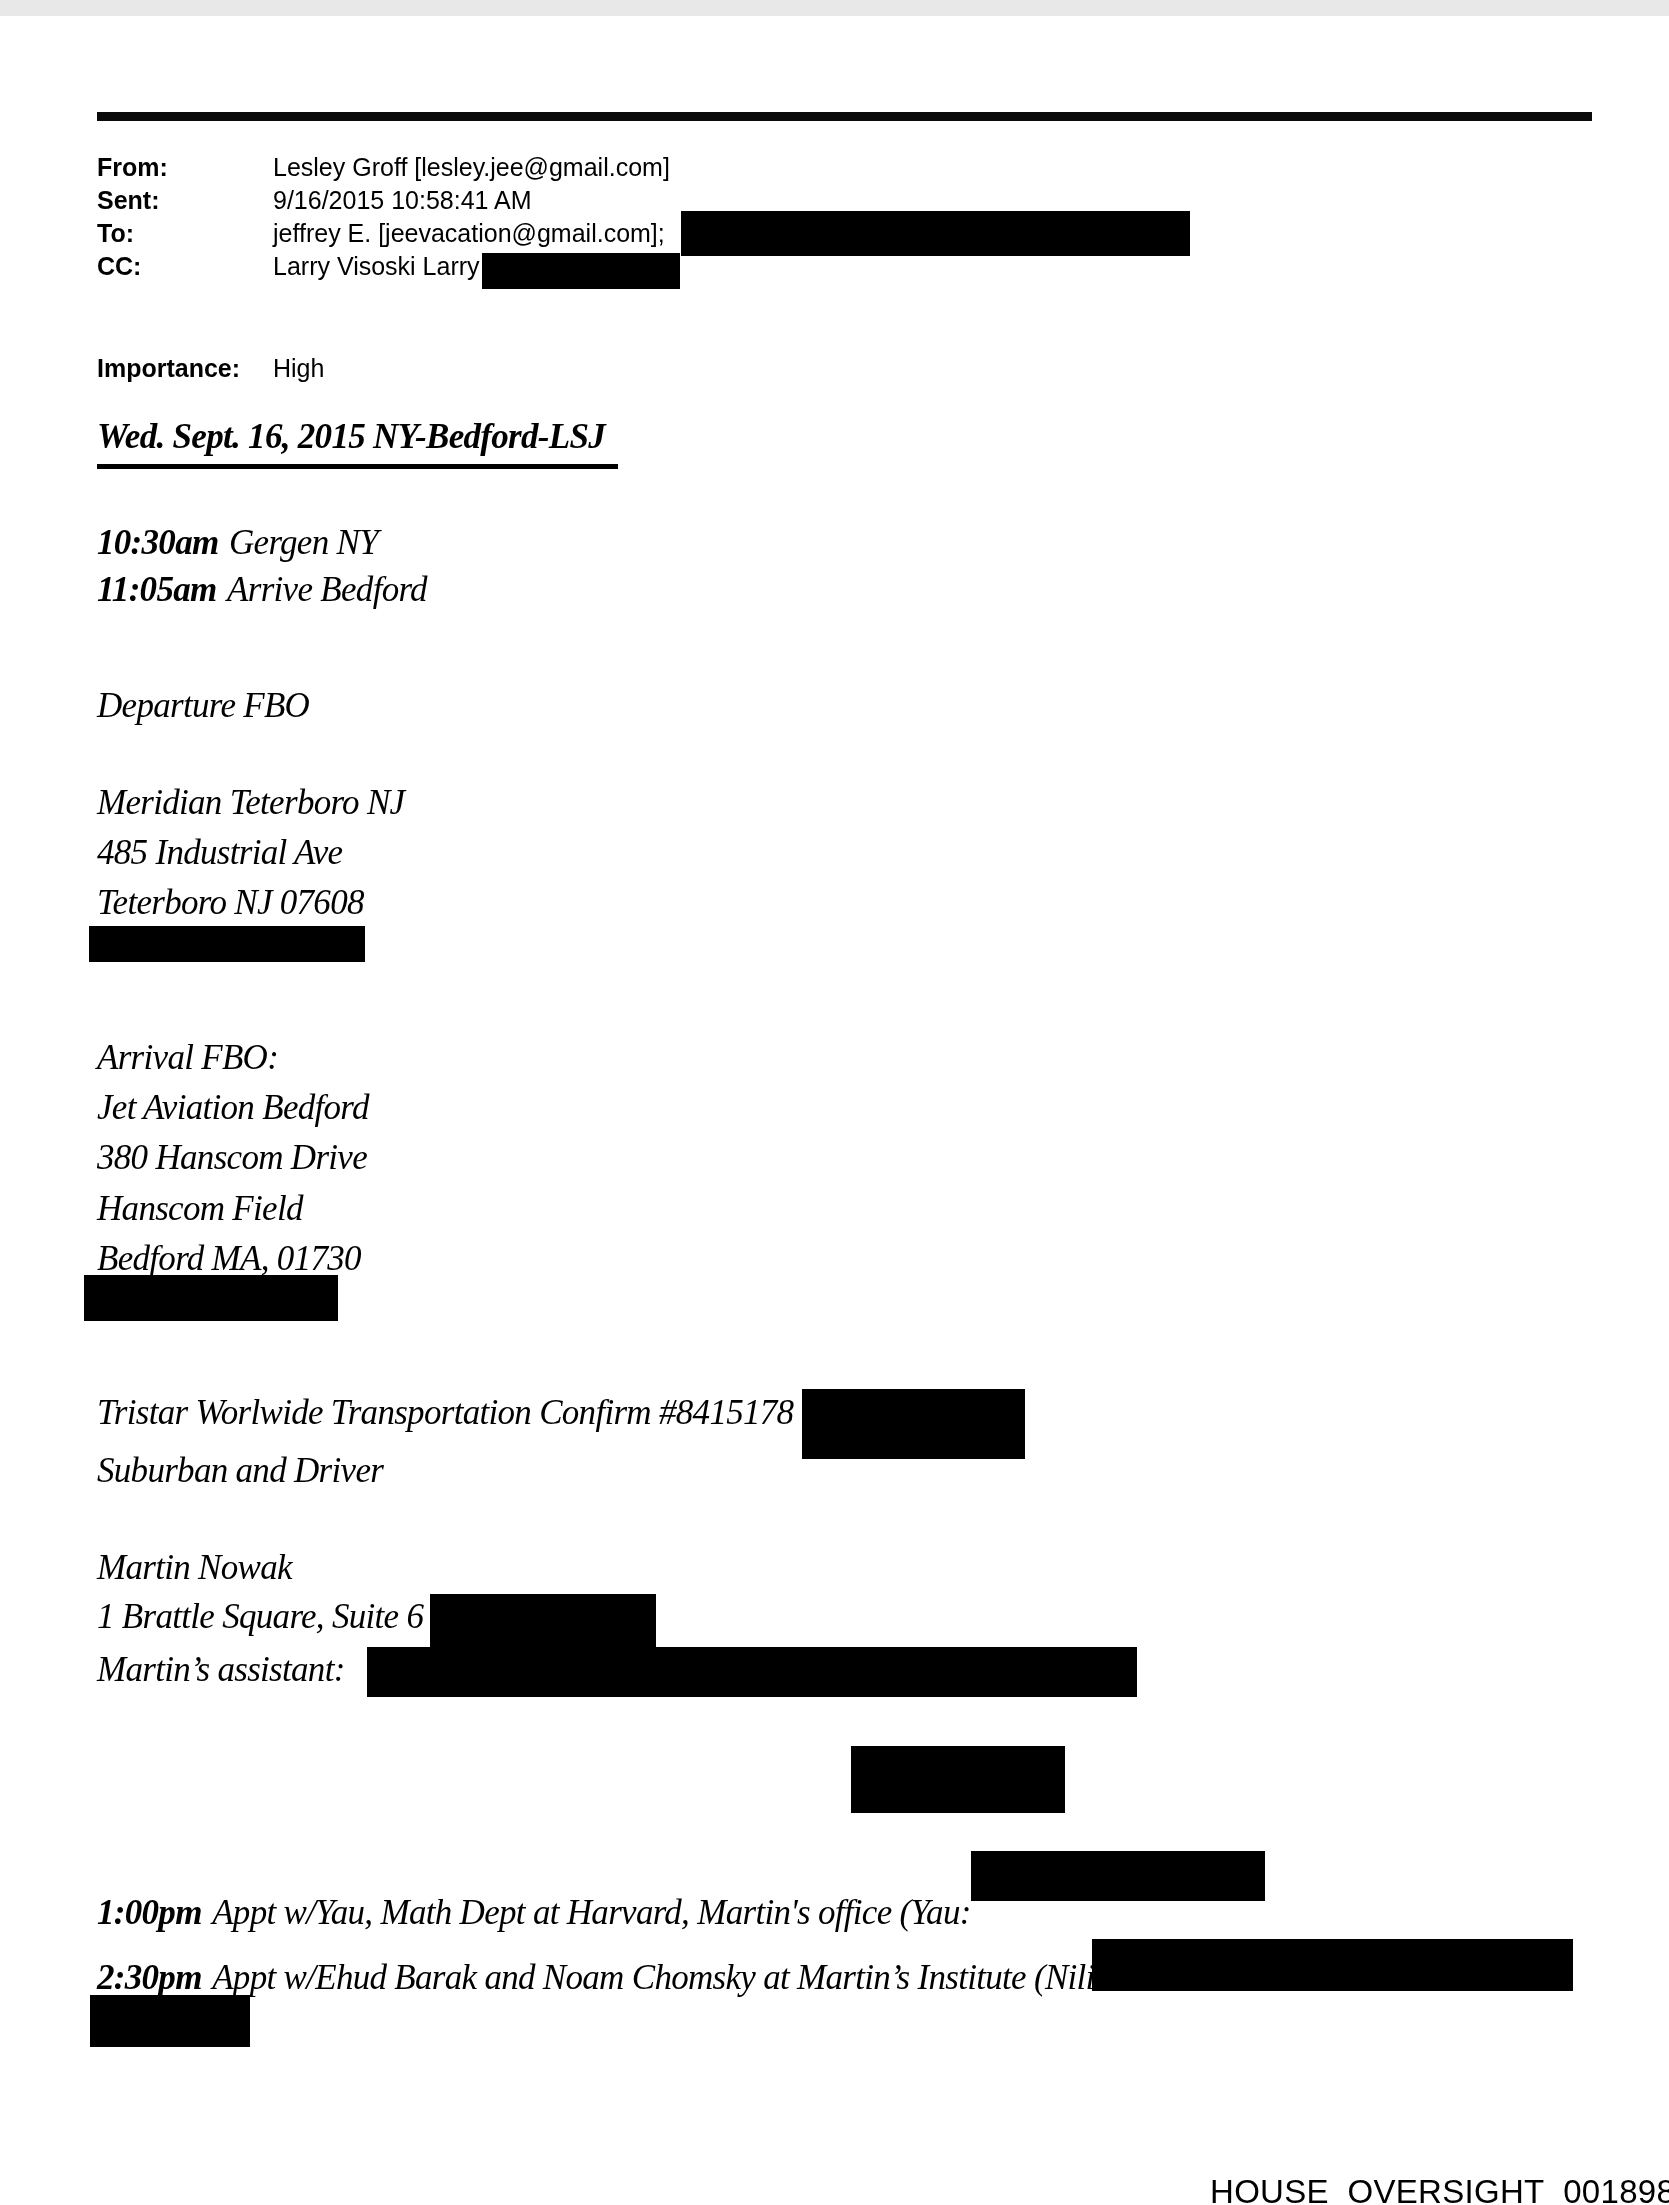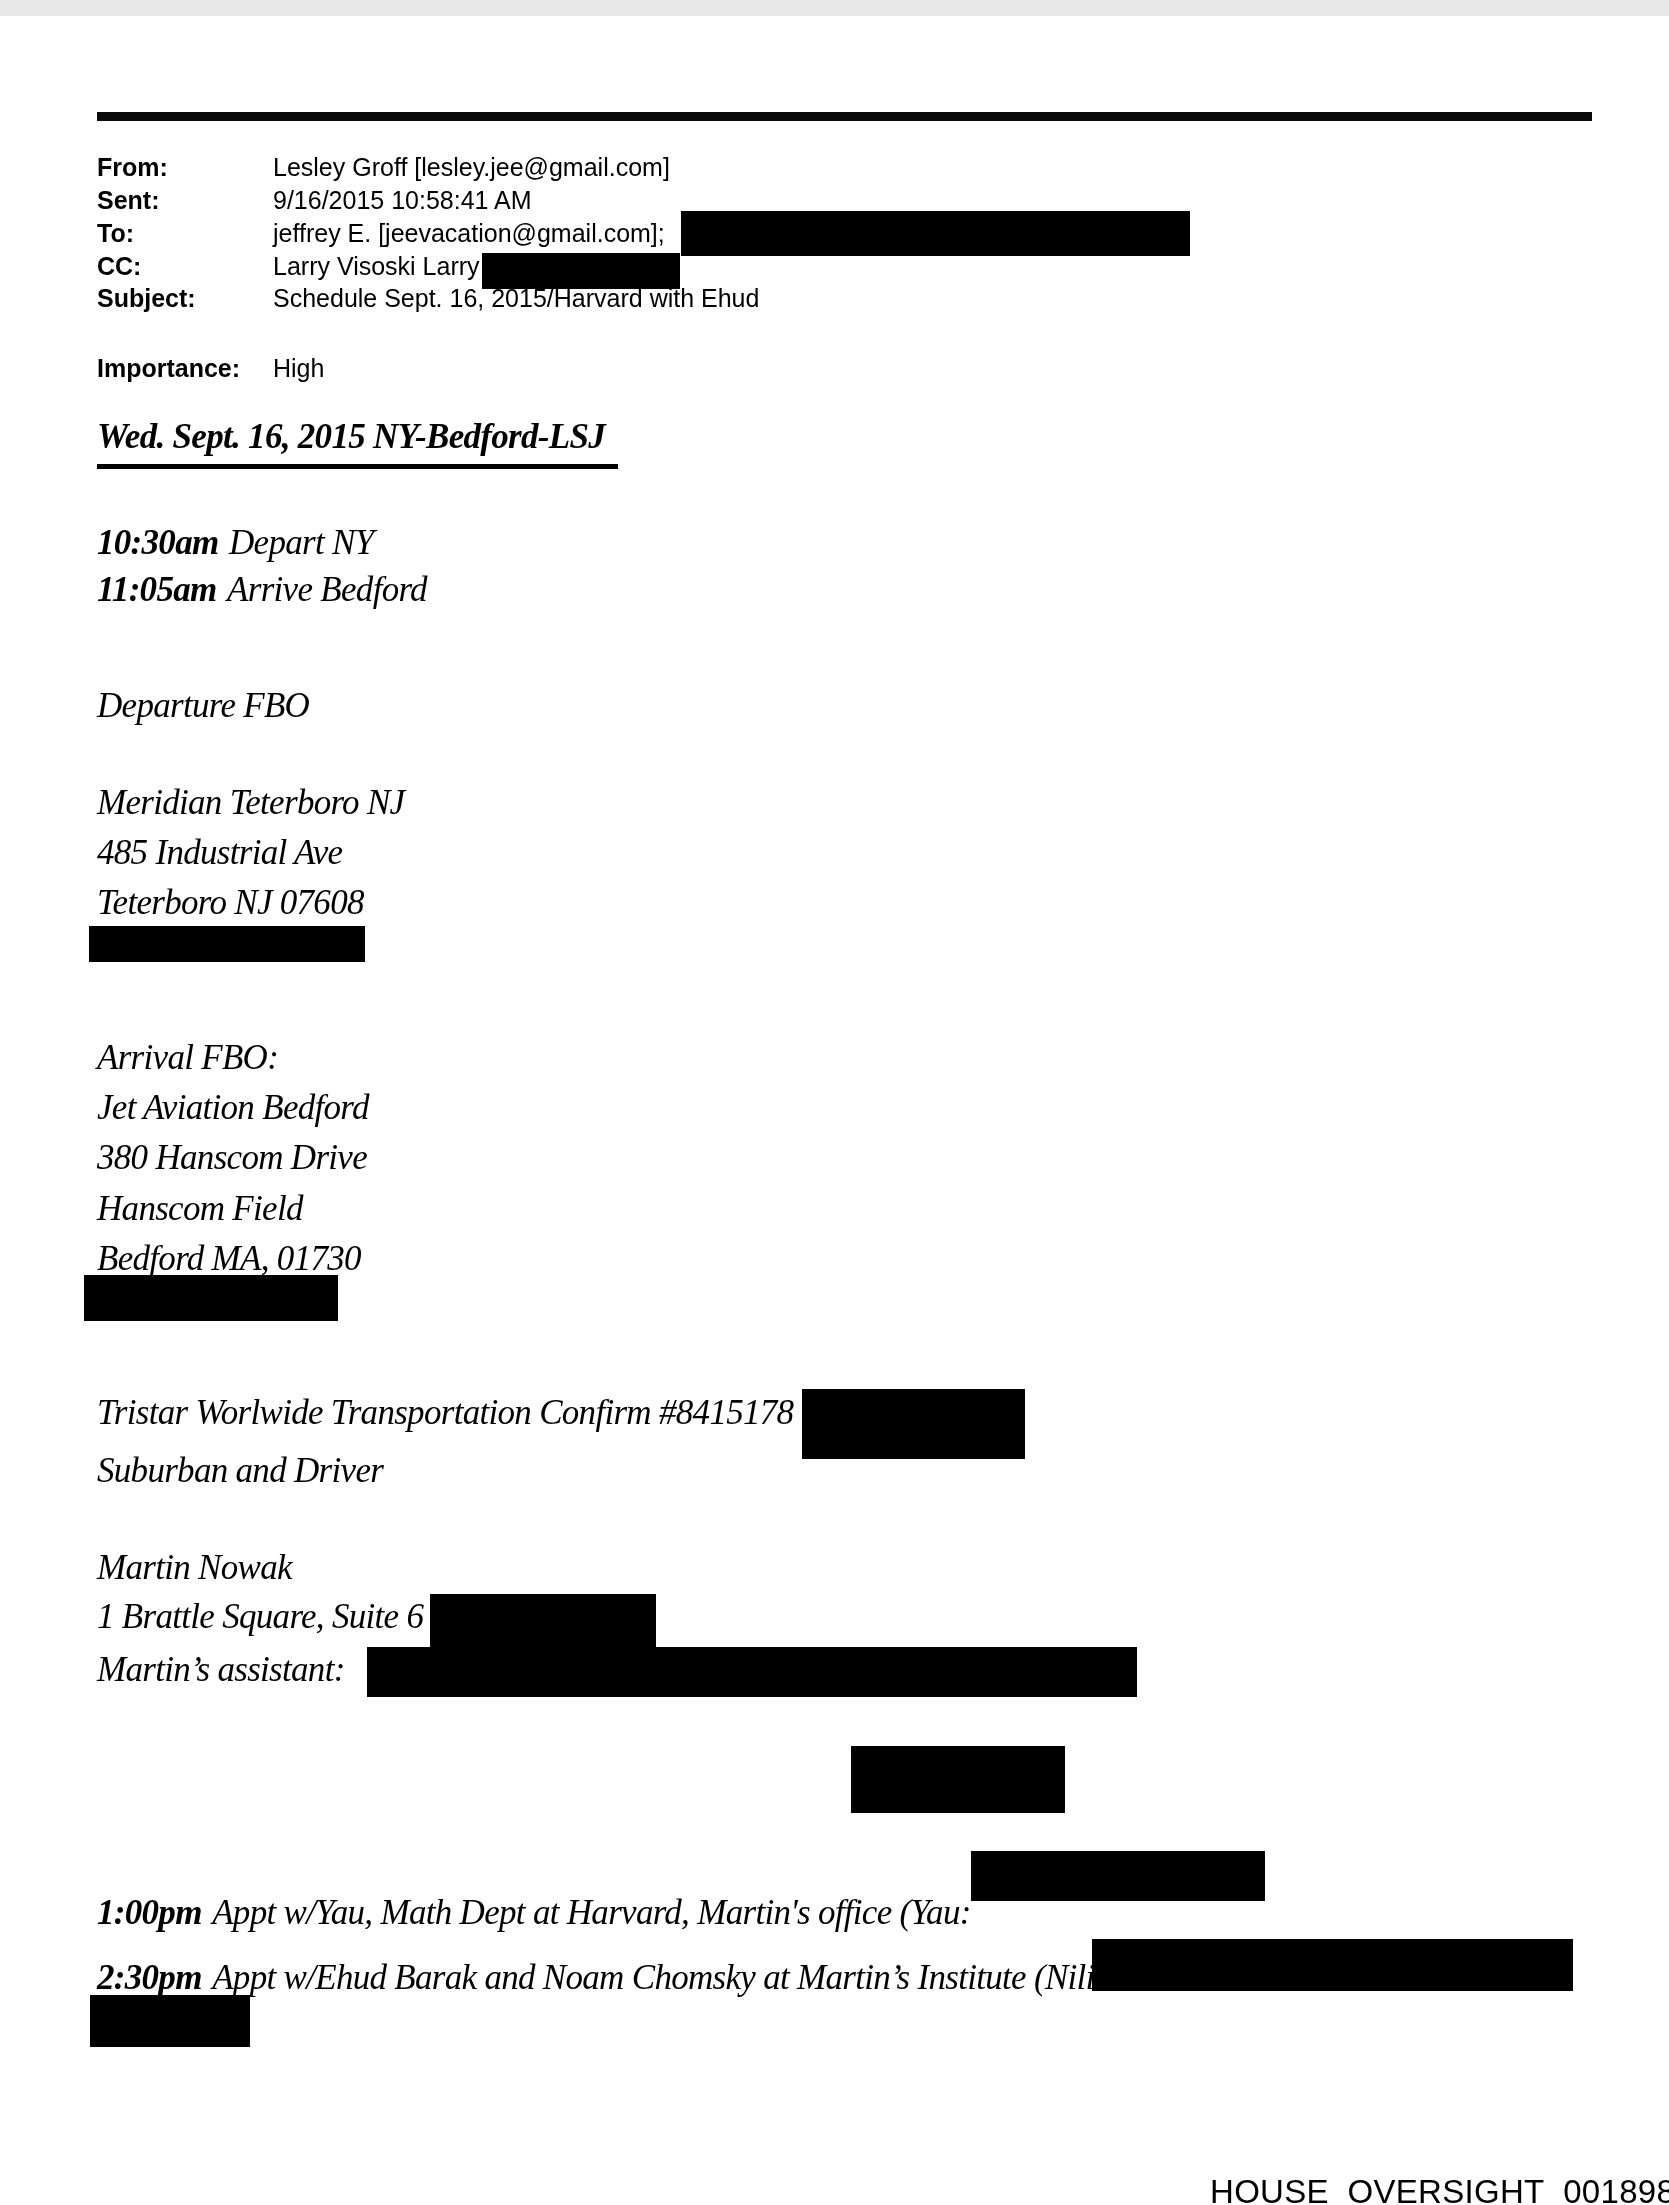--- a/index.html
+++ b/index.html
@@ -57,34 +57,31 @@
   </div>
   <div class="hrow" style="top:170px">
     <span class="hlabel">Sent:</span><span class="hvalue">9/16/2015 10:58:41 AM</span>
   </div>
   <div class="hrow" style="top:203px">
     <span class="hlabel">To:</span><span class="hvalue">jeffrey E. [jeevacation@gmail.com];</span>
   </div>
   <div class="hrow" style="top:236px">
     <span class="hlabel">CC:</span><span class="hvalue">Larry Visoski Larry</span>
   </div>
-  <div class="hrow" style="top:268px">
-    <span class="hlabel">Subject:</span><span class="hvalue">Schedule Sept. 16, 2015/Harvard with Ehud</span>
-  </div>
   <div class="hrow" style="top:338px">
     <span class="hlabel">Importance:</span><span class="hvalue">High</span>
   </div>
 
   <div class="redact" style="left:681px;top:195px;width:509px;height:45px"></div>
   <div class="redact" style="left:482px;top:237px;width:198px;height:36px"></div>
 
   <div class="heading" style="top:401px">Wed. Sept. 16, 2015 NY-Bedford-LSJ</div>
 
   <div class="bline" style="top:507px">
-    <span class="bt">10:30am</span><span>Depart NY</span>
+    <span class="bt">10:30am</span><span>Gergen NY</span>
   </div>
   <div class="bline" style="top:554px">
     <span class="bt">11:05am</span><span>Arrive Bedford</span>
   </div>
 
   <div class="bline" style="top:670px">Departure FBO</div>
   <div class="bline" style="top:767px">Meridian Teterboro NJ</div>
   <div class="bline" style="top:817px">485 Industrial Ave</div>
   <div class="bline" style="top:867px">Teterboro NJ 07608</div>
   <div class="redact" style="left:89px;top:910px;width:276px;height:36px"></div>

